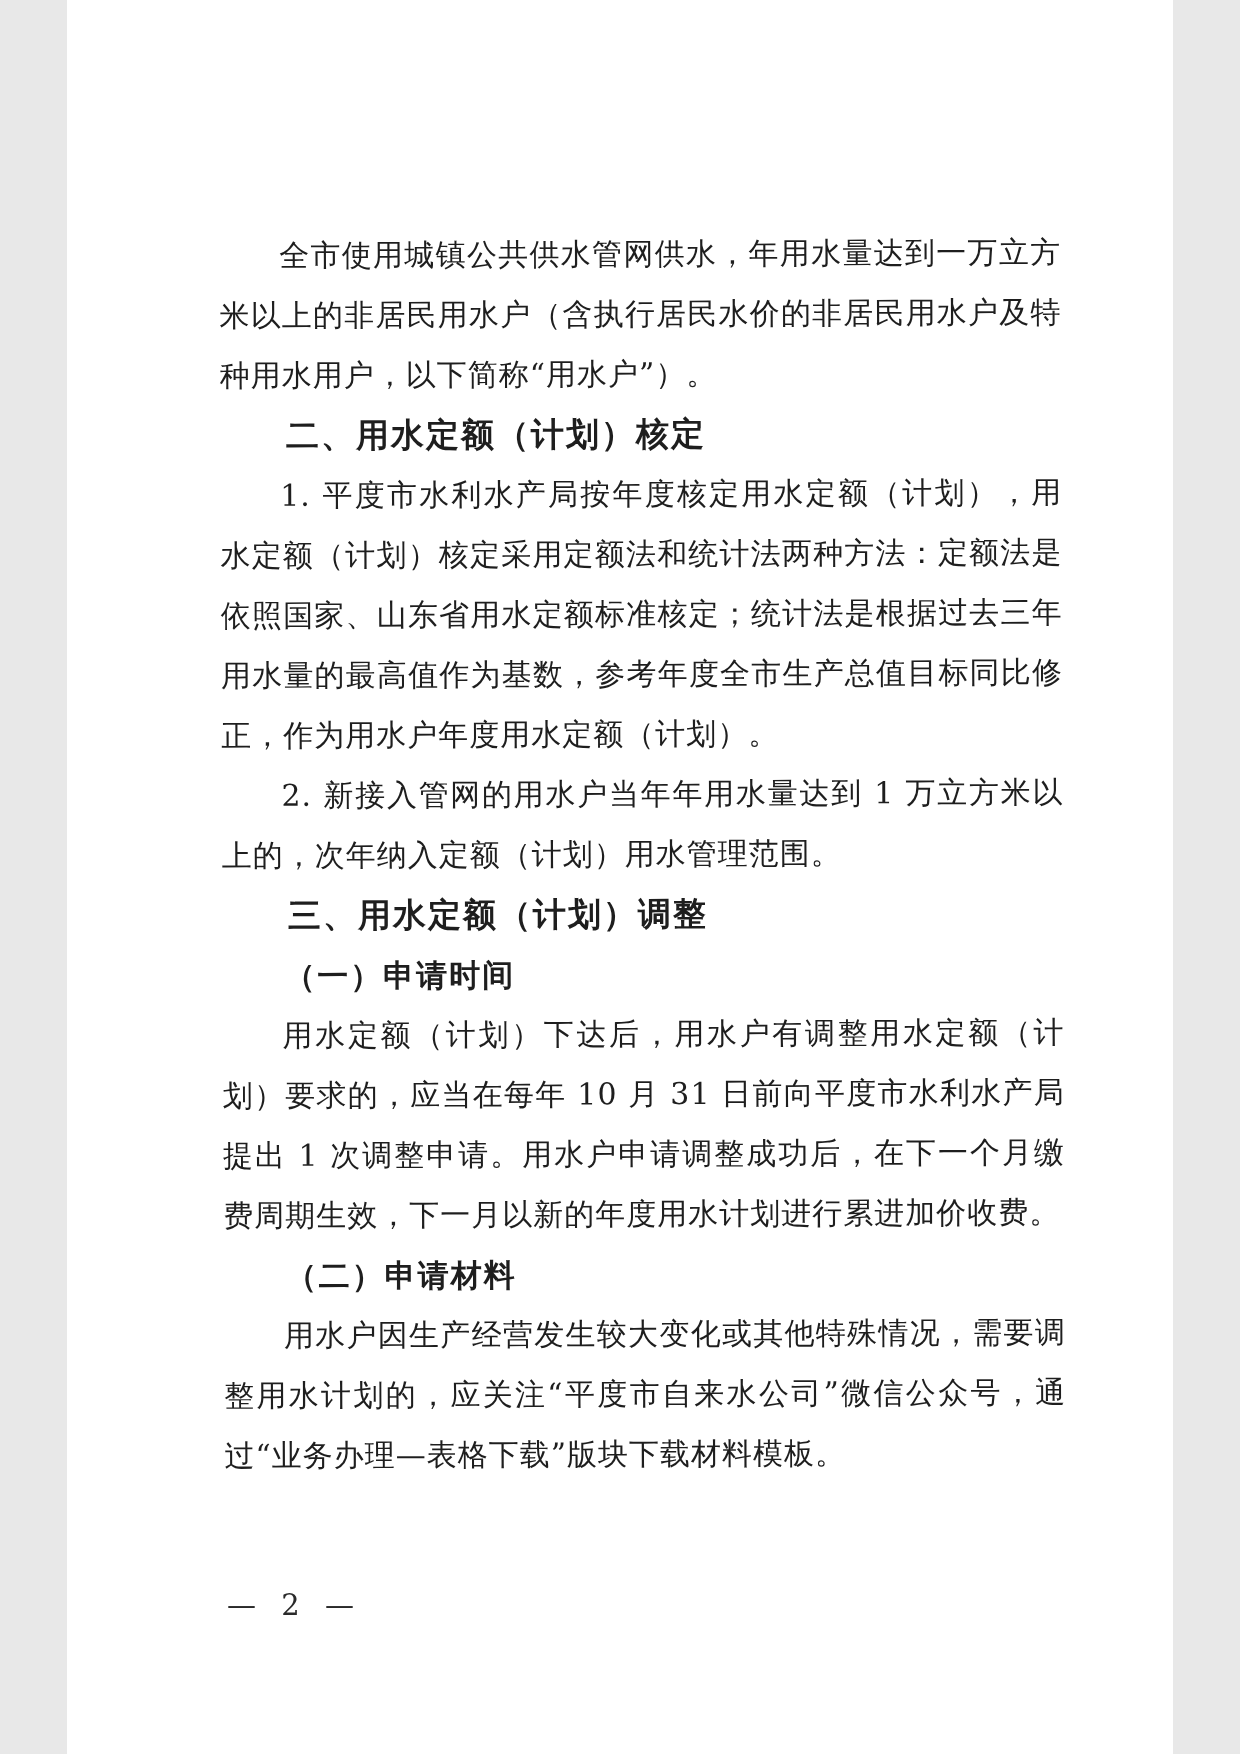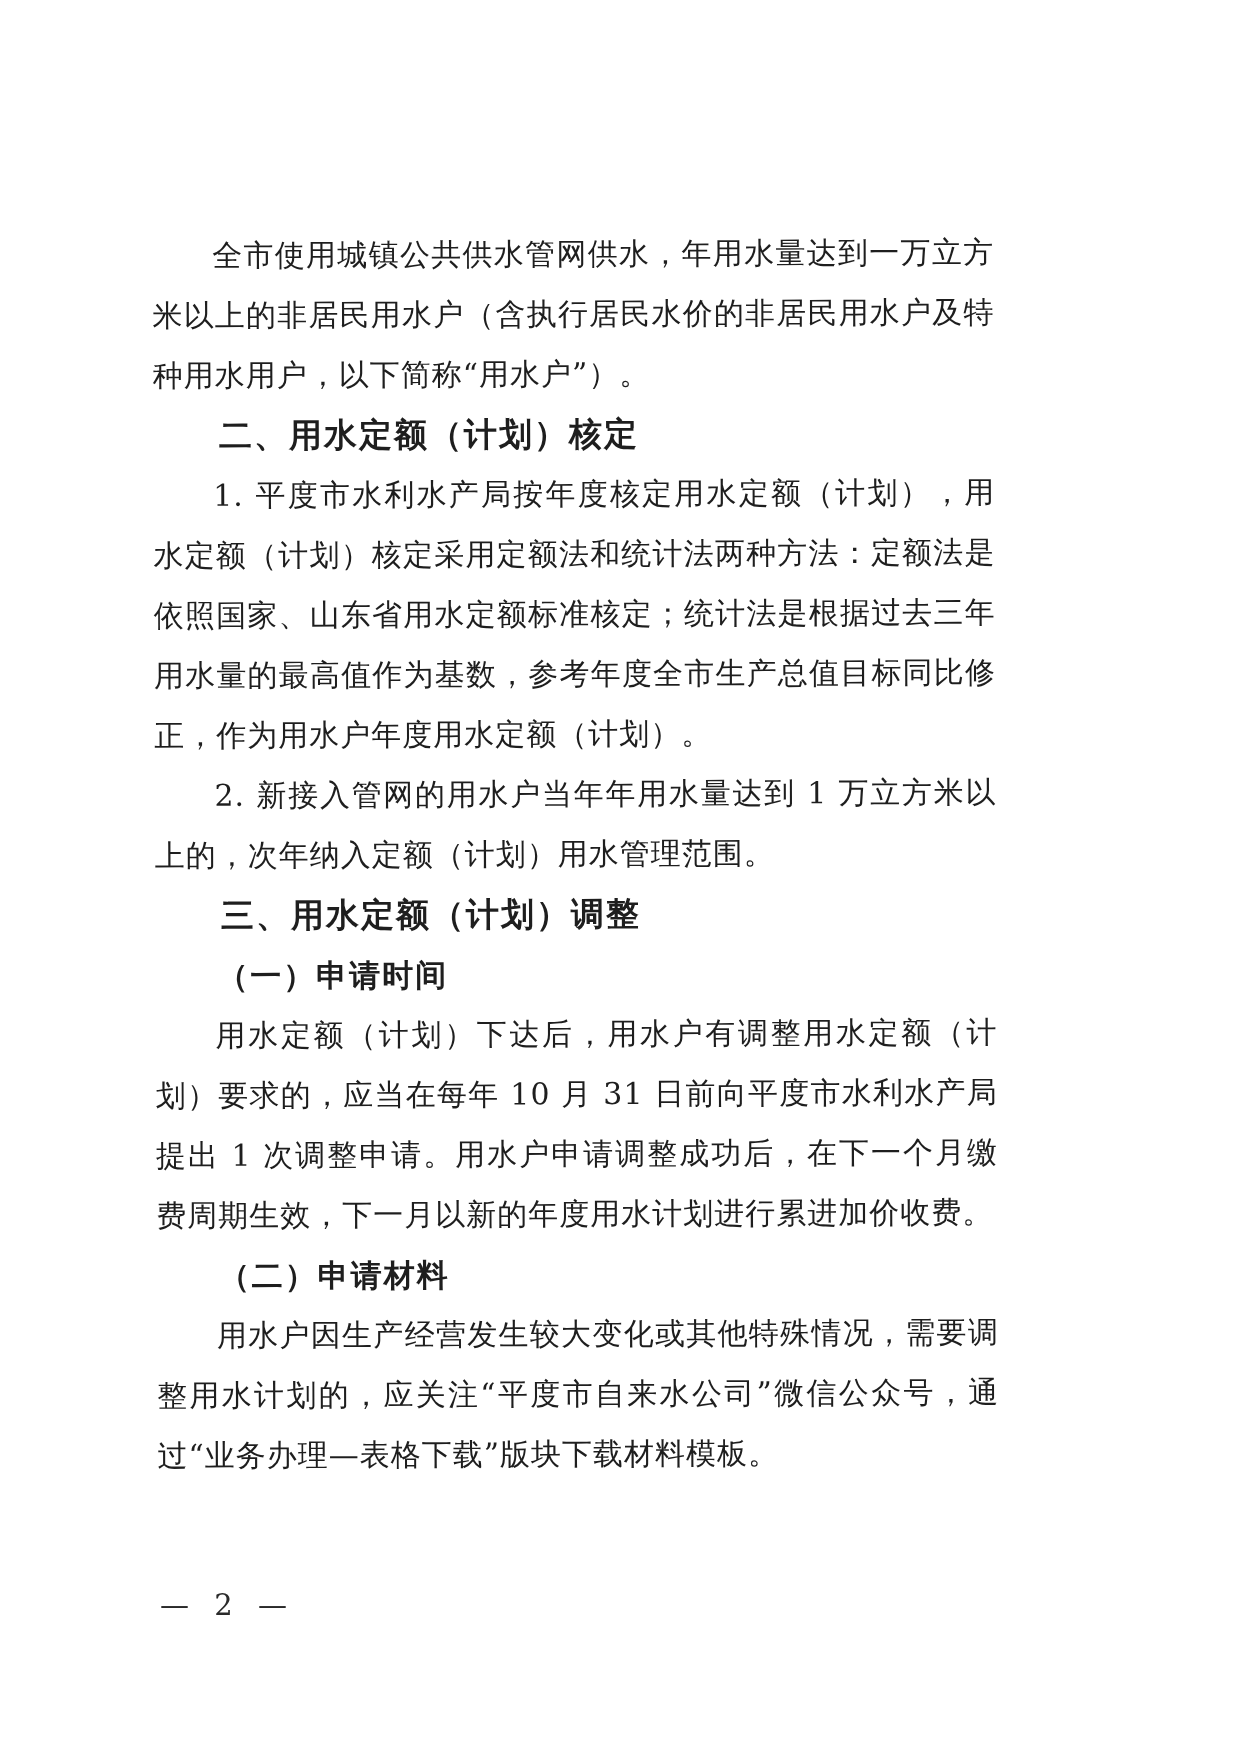--- a/index.html
+++ b/index.html
@@ -2,21 +2,21 @@
 <html><head>
 <meta charset="utf-8">
 <style>
   html, body {
     margin: 0;
     padding: 0;
     background: #e8e8e8;
   }
   .page {
     position: relative;
-    width: 1240px;
+    width: 1106px;
     height: 1754px;
     margin: 0 auto;
     background: #ffffff;
     overflow: hidden;
     color: #1e1e1e;
     font-family: "DejaVu Serif", "Liberation Serif", serif;
   }
   .content {
     position: absolute;
     left: 152px;

